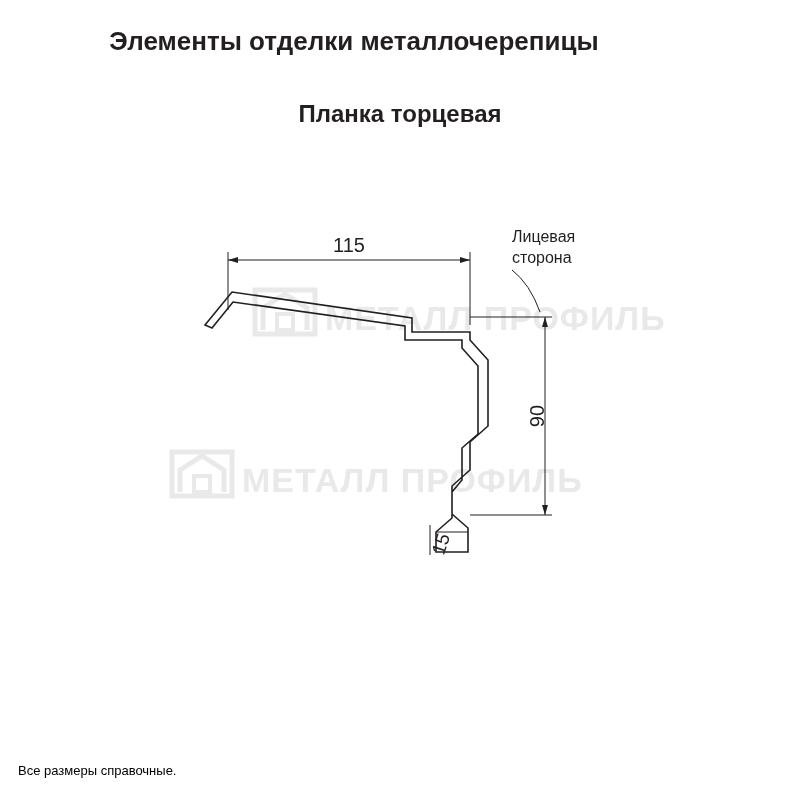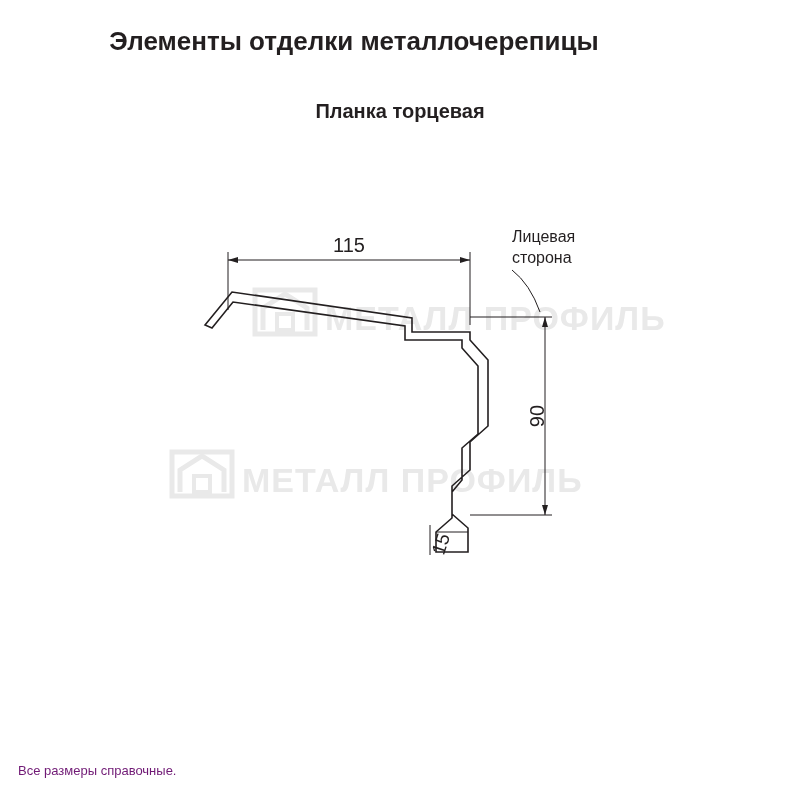--- a/index.html
+++ b/index.html
@@ -30,21 +30,21 @@
     font-size: 26px;
     font-weight: bold;
     letter-spacing: 0px;
   }
   .subtitle {
     position: absolute;
     top: 100px;
     left: 0;
     width: 800px;
     text-align: center;
-    font-size: 20px;
+    font-size: 24px;
     font-weight: bold;
   }
   .code {
     position: absolute;
     top: 141px;
     left: 0;
     width: 800px;
     text-align: center;
     font-size: 19px;
     font-weight: bold;
@@ -55,21 +55,21 @@
     top: 180px;
     width: 800px;
     height: 450px;
   }
   .footnotes {
     position: absolute;
     left: 18px;
     bottom: 20px;
     font-size: 13px;
     line-height: 19px;
-    color: #701a75;
+    color: #000000;
   }
   .footnotes div {
     white-space: nowrap;
   }
   .wm-text {
     font-family: "Liberation Sans", sans-serif;
     font-weight: bold;
     color: #e8e8e8;
     letter-spacing: 1px;
     white-space: nowrap;

